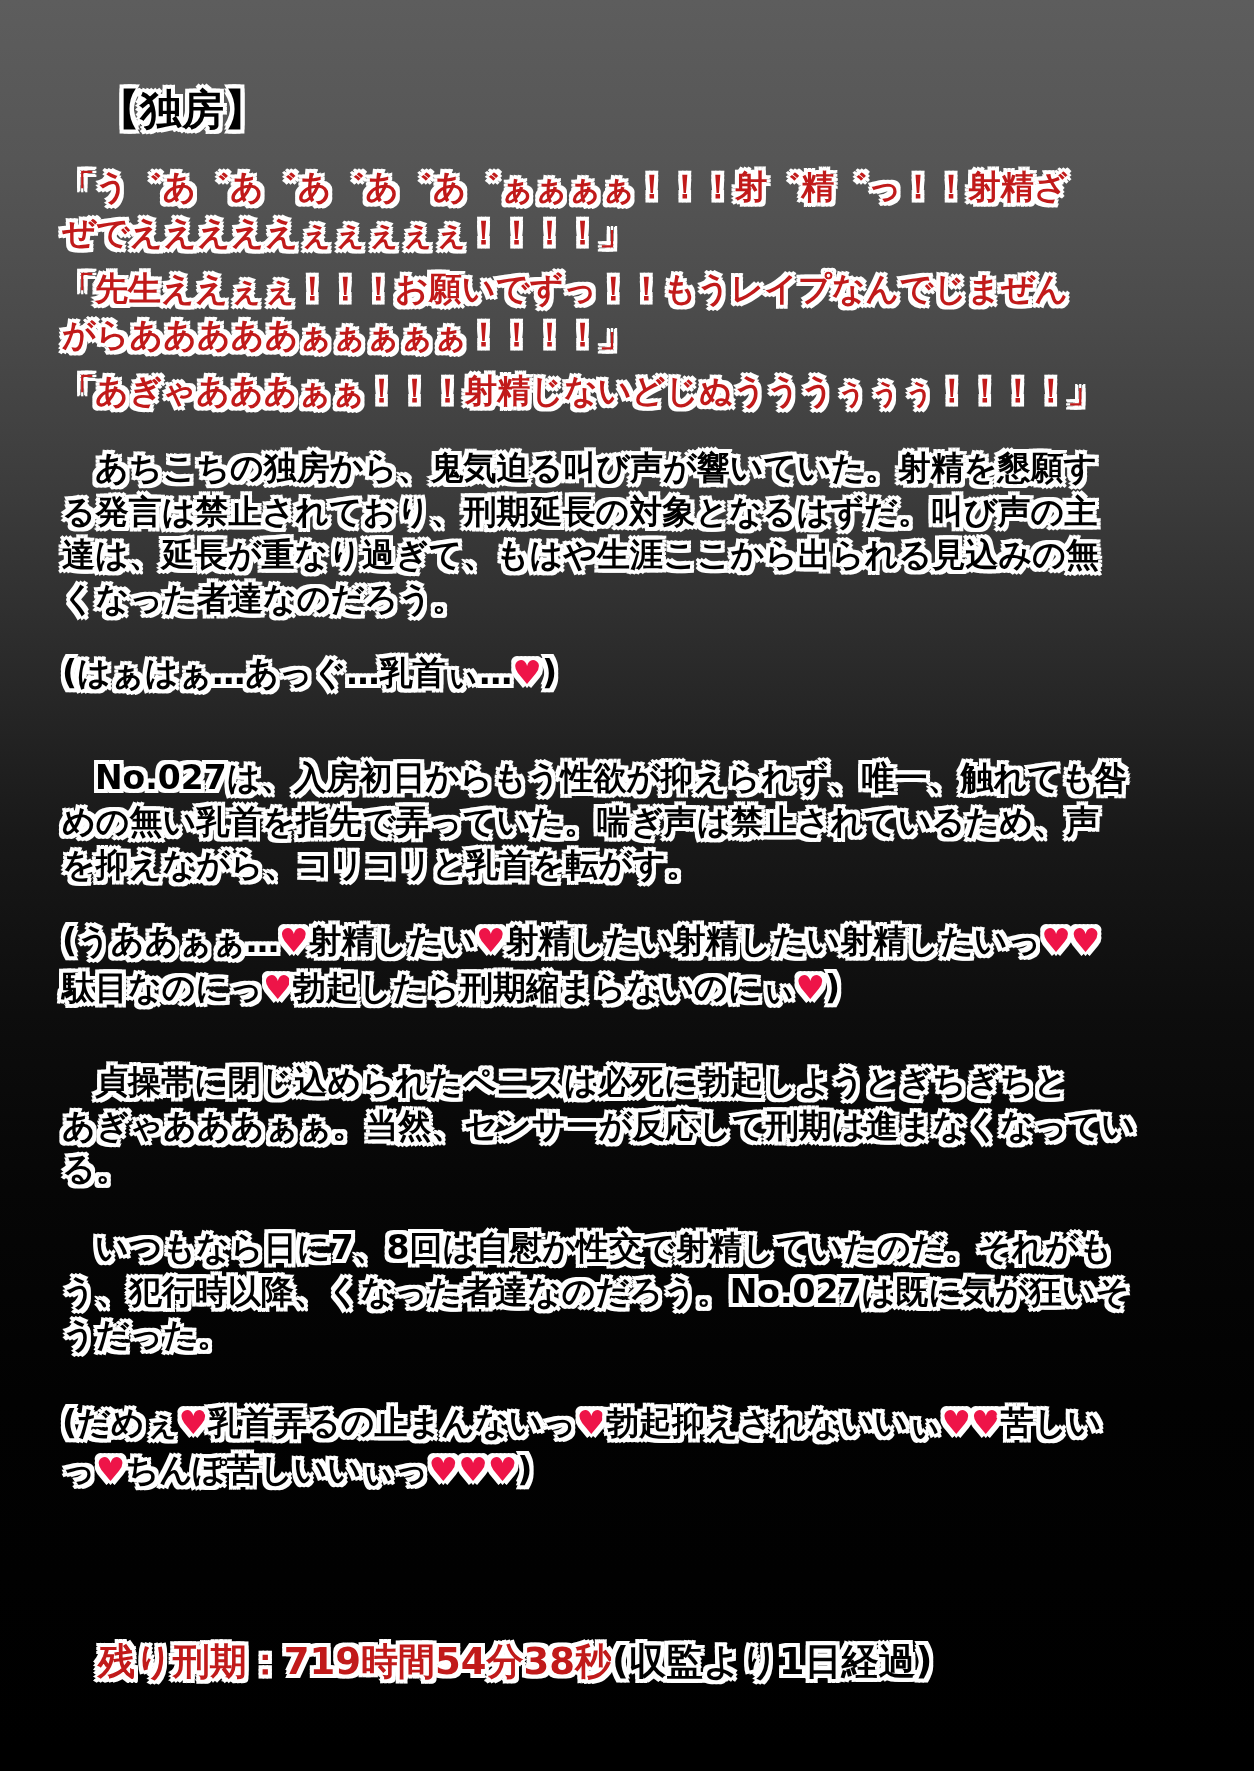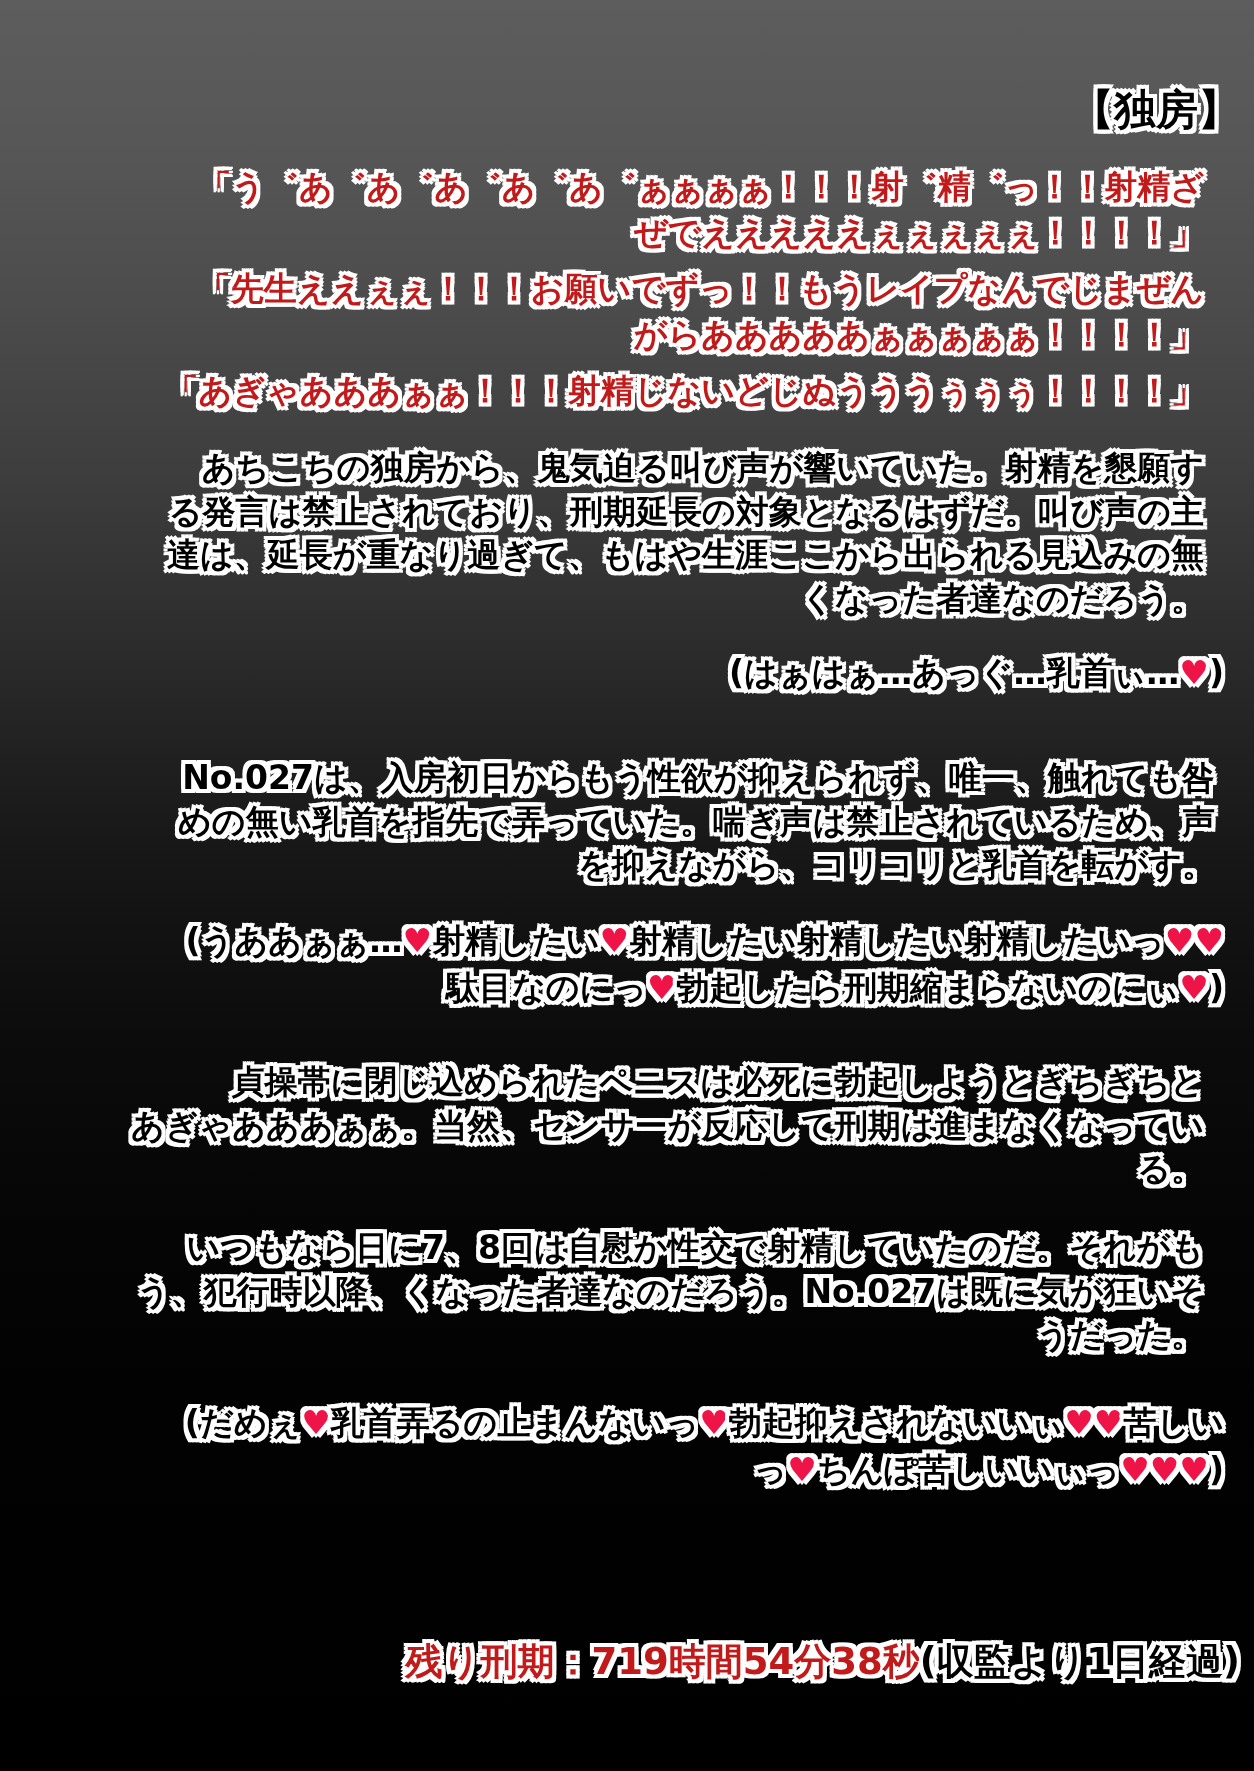--- a/index.html
+++ b/index.html
@@ -6,21 +6,20 @@
   .page{
     position:relative;
     width:1254px;height:1749px;
     overflow:hidden;
     font-family:"DejaVu Sans",sans-serif;
     font-weight:bold;
     background:linear-gradient(180deg,
       #5d5d5d 0%, #565656 9%, #4b4b4b 18%, #3c3c3c 28%,
       #2a2a2a 38%, #181818 48%, #0d0d0d 58%, #060606 68%,
       #020202 80%, #000000 100%);
-    text-align:right;
   }
   .block{
     position:absolute;
     left:62px;
     width:1142px;
     font-size:33px;
     line-height:1.32;
     white-space:pre-line;
     letter-spacing:0px;
   }
@@ -38,21 +37,21 @@
   .red{
     color:#c11a1a;
     text-shadow:
       -4px -4px 0 #fff, -4px 0 0 #fff, -4px 4px 0 #fff,
        0 -4px 0 #fff,  0 4px 0 #fff,
        4px -4px 0 #fff, 4px 0 0 #fff, 4px 4px 0 #fff,
       -3px -3px 0 #fff, 3px -3px 0 #fff,
       -3px 3px 0 #fff,  3px 3px 0 #fff;
   }
   .scream{line-height:1.40;}
-  .moan{line-height:1.42;margin-left:20px;}
+  .moan{line-height:1.42;}
   .heart{color:#ee1448;}
   .title{left:98px;font-size:42px;}
   .countdown{left:98px;font-size:37px;white-space:nowrap;}
 </style>
 </head>
 <body>
 
 <div class="page">
 
   <div class="block title ink" style="top:82px;">【独房】</div>
@@ -63,21 +62,21 @@
 がらあああああぁぁぁぁぁ！！！！」</div>
   <div class="block ink" style="top:446px;">　あちこちの独房から、鬼気迫る叫び声が響いていた。射精を懇願す
 る発言は禁止されており、刑期延長の対象となるはずだ。叫び声の主
 達は、延長が重なり過ぎて、もはや生涯ここから出られる見込みの無
 くなった者達なのだろう。</div>
 
   <div class="block scream red" style="top:368px;">「あぎゃあああぁぁ！！！射精じないどじぬうううぅぅぅ！！！！」</div>
 
   <div class="block moan ink" style="top:650px;">(はぁはぁ…あっぐ…乳首ぃ…<span class="heart">♥</span>)</div>
 
-  <div class="block ink" style="top:756px;margin-left:11px;">　No.027は、入房初日からもう性欲が抑えられず、唯一、触れても咎
+  <div class="block ink" style="top:756px;">　No.027は、入房初日からもう性欲が抑えられず、唯一、触れても咎
 めの無い乳首を指先で弄っていた。喘ぎ声は禁止されているため、声
 を抑えながら、コリコリと乳首を転がす。</div>
 
   <div class="block moan ink" style="top:918px;">(うああぁぁ…<span class="heart">♥</span>射精したい<span class="heart">♥</span>射精したい射精したい射精したいっ<span class="heart">♥</span><span class="heart">♥</span>
 駄目なのにっ<span class="heart">♥</span>勃起したら刑期縮まらないのにぃ<span class="heart">♥</span>)</div>
 
   <div class="block ink" style="top:1060px;">　貞操帯に閉じ込められたペニスは必死に勃起しようとぎちぎちと
 あぎゃあああぁぁ。当然、センサーが反応して刑期は進まなくなってい
 る。</div>
 

